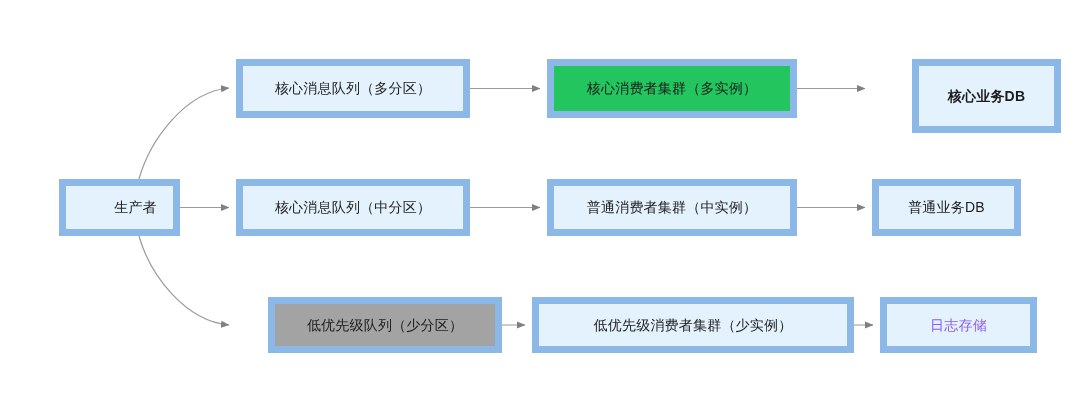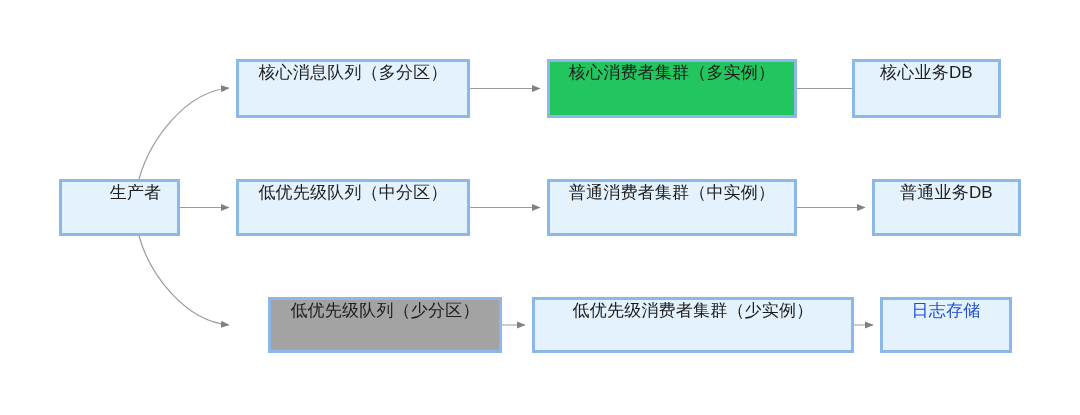--- a/index.html
+++ b/index.html
@@ -22,26 +22,27 @@
     left: 0;
     top: 0;
     width: 1080px;
     height: 415px;
     pointer-events: none;
   }
   .node {
     position: absolute;
     box-sizing: border-box;
     background: #e3f2fd;
-    border: 3px solid #14b8a6;
+    border: 7px solid #14b8a6;
     display: flex;
+    align-items: center;
     justify-content: center;
     text-align: center;
     color: #1c1c1c;
-    font-size: 17px;
+    font-size: 14px;
     line-height: 1.3;
     letter-spacing: 0.2px;
     white-space: nowrap;
   }
   .node-label {
     display: block;
   }
 </style>
 </head>
 <body>
@@ -76,41 +77,41 @@
   </div>
 
   <div class="node" id="n-core_queue" style="left: 236px; top: 59px; width: 234px; height: 59px; background: rgb(227, 242, 253); border-color: rgb(140, 184, 232); color: rgb(28, 28, 28);">
     <span class="node-label">核心消息队列（多分区）</span>
   </div>
 
   <div class="node" id="n-core_consumer" style="left: 547px; top: 59px; width: 250px; height: 59px; background: #22c55e; border-color: rgb(140, 184, 232); color: rgb(28, 28, 28);">
     <span class="node-label">核心消费者集群（多实例）</span>
   </div>
 
-  <div class="node" id="n-core_db" style="left: 852px; top: 59px; width: 149px; height: 59px; background: rgb(227, 242, 253); border-color: rgb(140, 184, 232); color: rgb(28, 28, 28);">
+  <div class="node" id="n-core_db" style="left: 912px; top: 59px; width: 149px; height: 74px; background: rgb(227, 242, 253); border-color: rgb(140, 184, 232); color: rgb(28, 28, 28); font-weight: bold;">
     <span class="node-label">核心业务DB</span>
   </div>
 
   <div class="node" id="n-normal_queue" style="left: 236px; top: 179px; width: 234px; height: 57px; background: rgb(227, 242, 253); border-color: rgb(140, 184, 232); color: rgb(28, 28, 28);">
-    <span class="node-label">低优先级队列（中分区）</span>
+    <span class="node-label">核心消息队列（中分区）</span>
   </div>
 
   <div class="node" id="n-normal_consumer" style="left: 547px; top: 179px; width: 250px; height: 57px; background: rgb(227, 242, 253); border-color: rgb(140, 184, 232); color: rgb(28, 28, 28);">
     <span class="node-label">普通消费者集群（中实例）</span>
   </div>
 
   <div class="node" id="n-normal_db" style="left: 872px; top: 179px; width: 149px; height: 57px; background: rgb(227, 242, 253); border-color: rgb(140, 184, 232); color: rgb(28, 28, 28);">
     <span class="node-label">普通业务DB</span>
   </div>
 
   <div class="node" id="n-low_queue" style="left: 236px; top: 297px; width: 234px; height: 56px; background: #a3a3a3; border-color: rgb(140, 184, 232); color: rgb(28, 28, 28); margin-left: 32px;">
     <span class="node-label">低优先级队列（少分区）</span>
   </div>
 
   <div class="node" id="n-low_consumer" style="left: 532px; top: 297px; width: 322px; height: 56px; background: rgb(227, 242, 253); border-color: rgb(140, 184, 232); color: rgb(28, 28, 28);">
     <span class="node-label">低优先级消费者集群（少实例）</span>
   </div>
 
-  <div class="node" id="n-low_storage" style="left: 880px; top: 297px; width: 132px; height: 56px; background: rgb(227, 242, 253); border-color: rgb(140, 184, 232); color: #1d4ed8;">
+  <div class="node" id="n-low_storage" style="left: 880px; top: 297px; width: 157px; height: 56px; background: rgb(227, 242, 253); border-color: rgb(140, 184, 232); color: #8b5cf6;">
     <span class="node-label">日志存储</span>
   </div>
 
 </div>
 
 </body></html>

